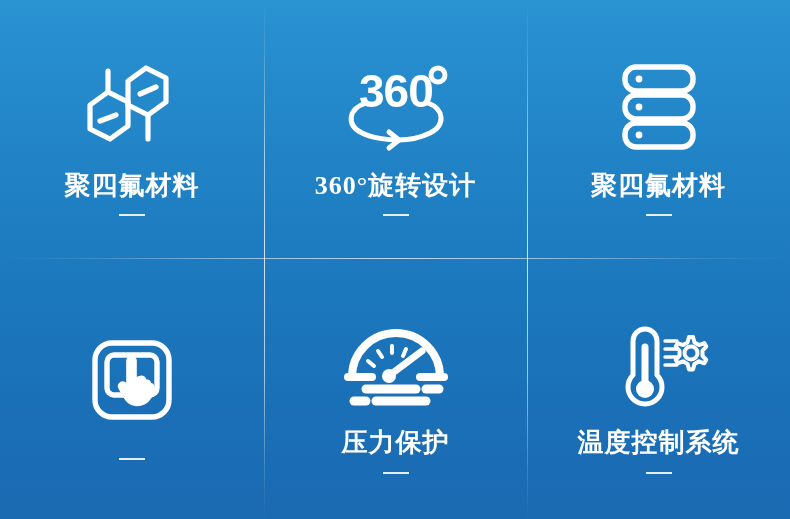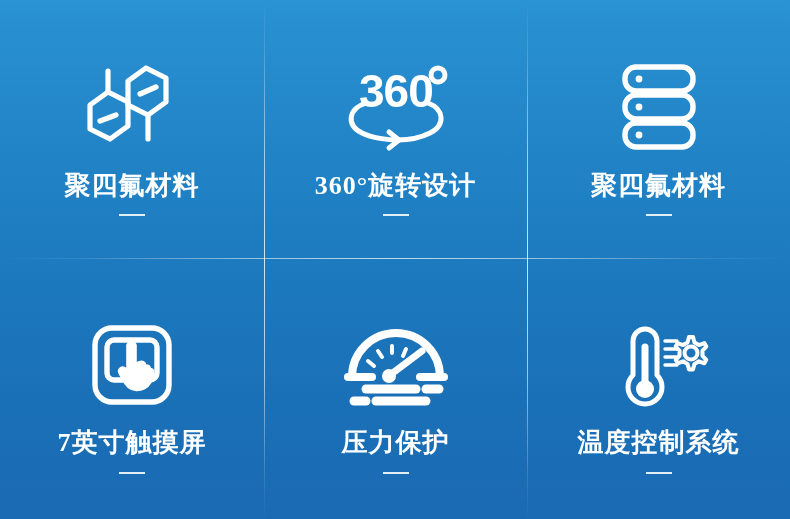--- a/index.html
+++ b/index.html
@@ -184,21 +184,20 @@
                      c3 -1.4 5.6 0.2 5.2 2.8
                      c2.4 -0.4 4 1.4 3.6 4
                      c-0.9 5.8 -3 11.6 -8.6 14.4
                      c-5 2.5 -11.6 2.3 -15.2 -1
                      c-3.8 -3.5 -6.6 -9.6 -9 -14
                      c-1.4 -2.6 1.2 -5.4 4 -4.2
                      c2 0.9 3.2 2.6 4 4.2 z" stroke-linejoin="round"></path>
           </g>
         </svg>
       </div>
-      <div class="cell-label">7英寸触摸屏</div>
       <div class="underbar"></div>
     </div>
 
     <div class="cell row2">
       <div class="icon-wrap">
         <svg width="108" height="84" viewBox="0 0 108 84" fill="none" stroke="#ffffff" stroke-linecap="round" stroke-linejoin="round">
 
           <path d="M10 54 A44 44 0 0 1 98 54" stroke-width="8"></path>
           <line x1="6" y1="54" x2="30" y2="54" stroke-width="8"></line>
           <line x1="78" y1="54" x2="102" y2="54" stroke-width="8"></line>

